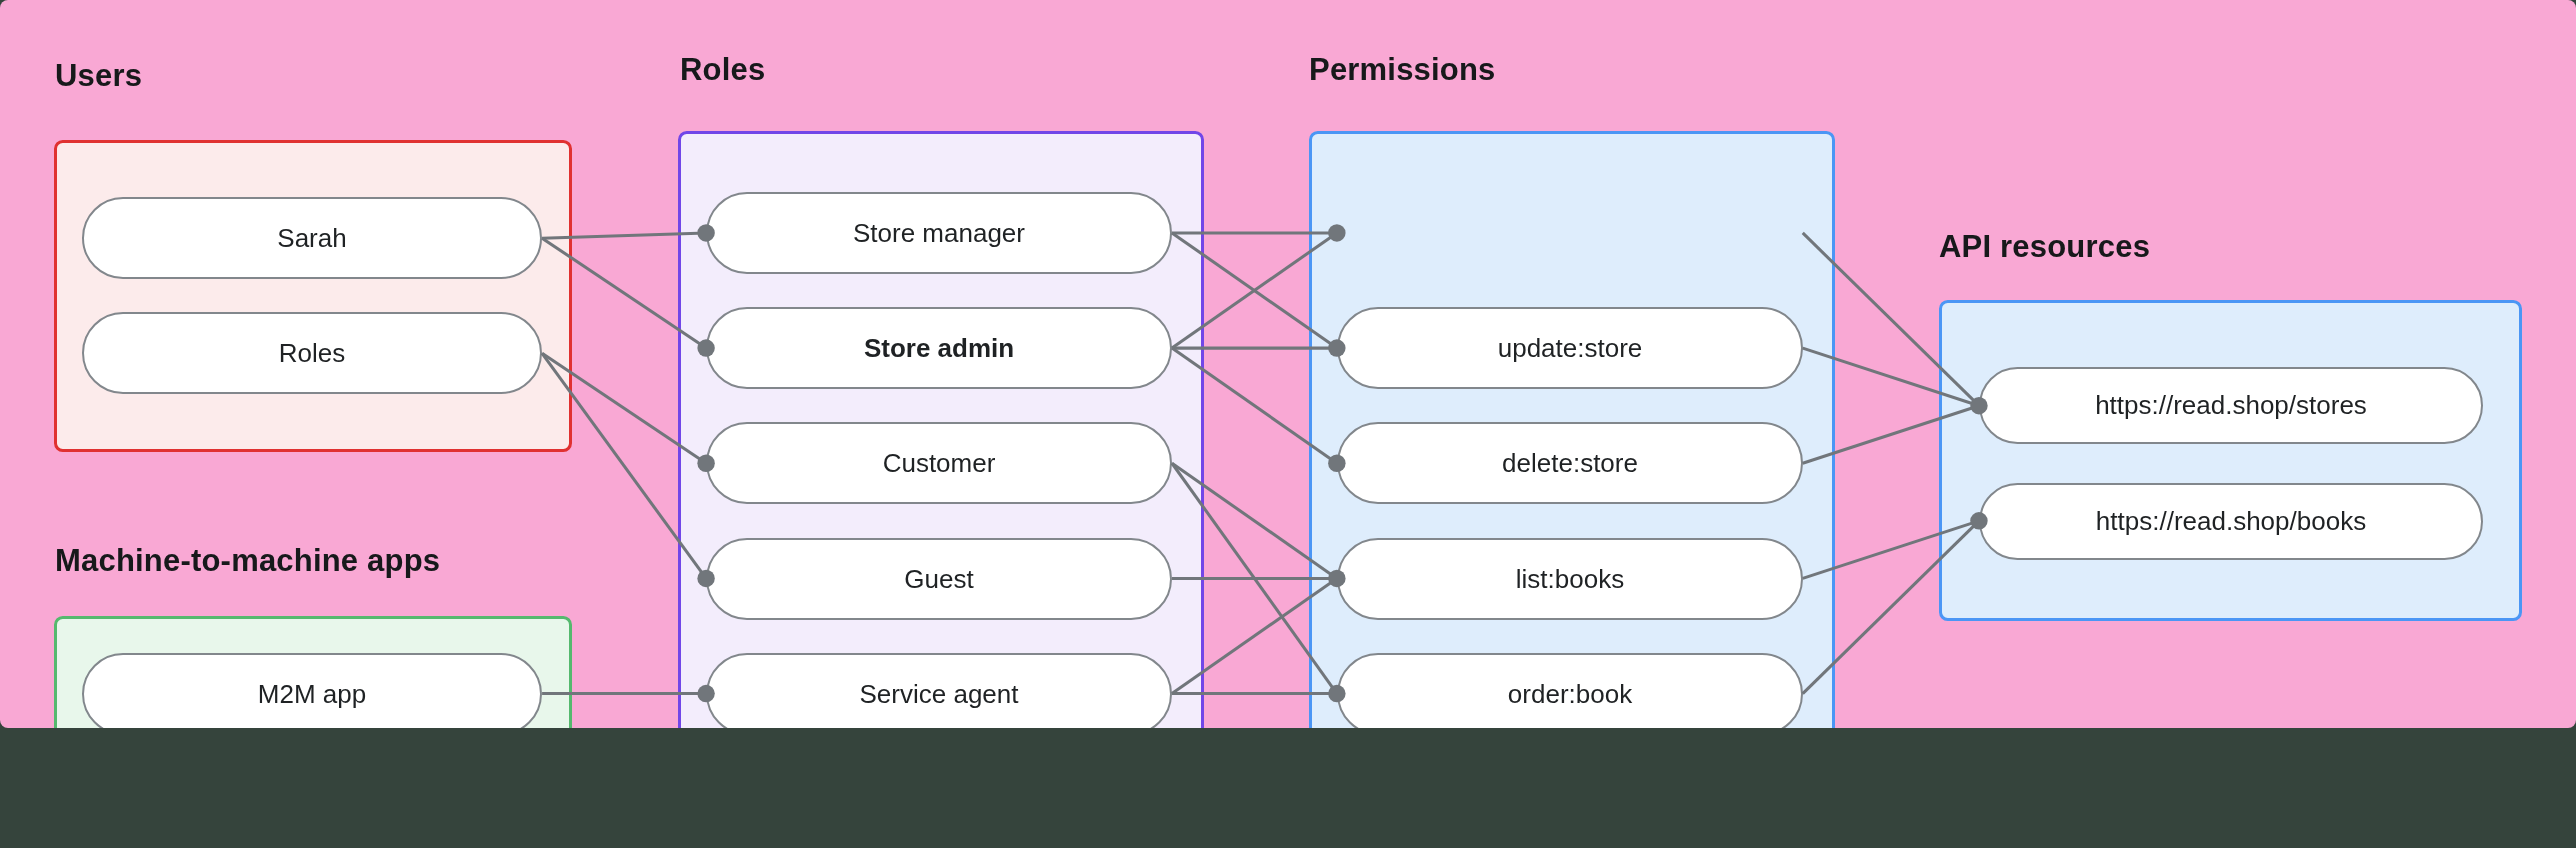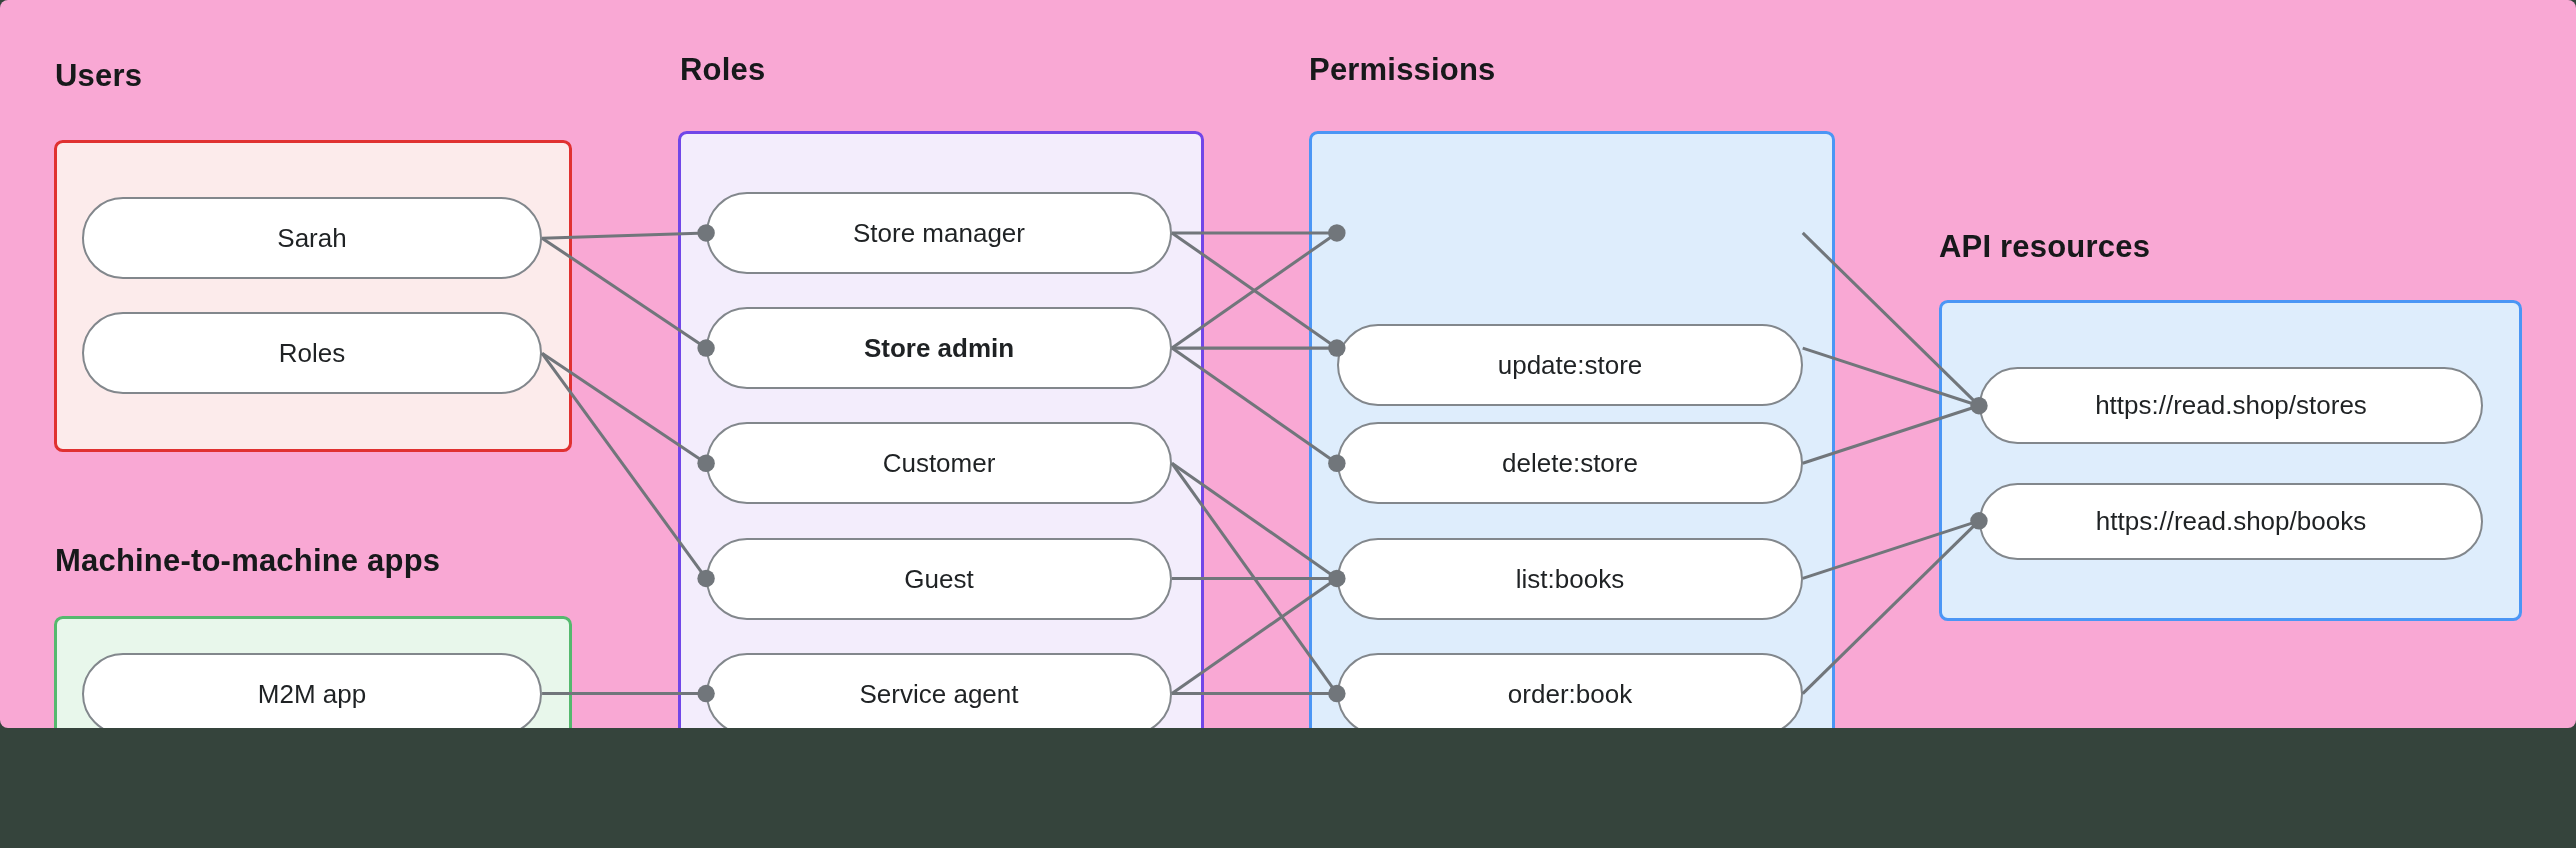--- a/index.html
+++ b/index.html
@@ -53,21 +53,21 @@
   #node-john{left:82px;top:312px;width:460px;height:82px;}
   #node-m2m-app{left:82px;top:653px;width:460px;height:82px;}
 
   #node-store-manager{left:706px;top:192px;width:466px;height:82px;}
   #node-store-admin{left:706px;top:307px;width:466px;height:82px;font-weight:bold;}
   #node-customer{left:706px;top:422px;width:466px;height:82px;}
   #node-guest{left:706px;top:538px;width:466px;height:82px;}
   #node-service-agent{left:706px;top:653px;width:466px;height:82px;}
 
   #node-read-store{left:1337px;top:192px;width:466px;height:82px;}
-  #node-update-store{left:1337px;top:307px;width:466px;height:82px;margin-top:17px;}
+  #node-update-store{left:1337px;top:307px;width:466px;height:82px;}
   #node-delete-store{left:1337px;top:422px;width:466px;height:82px;}
   #node-list-books{left:1337px;top:538px;width:466px;height:82px;}
   #node-order-book{left:1337px;top:653px;width:466px;height:82px;}
 
   #node-stores{left:1979px;top:367px;width:504px;height:77px;}
   #node-books{left:1979px;top:483px;width:504px;height:77px;}
 
   #edges{
     position:absolute;left:0;top:0;width:2576px;height:848px;
     z-index:4;pointer-events:none;

